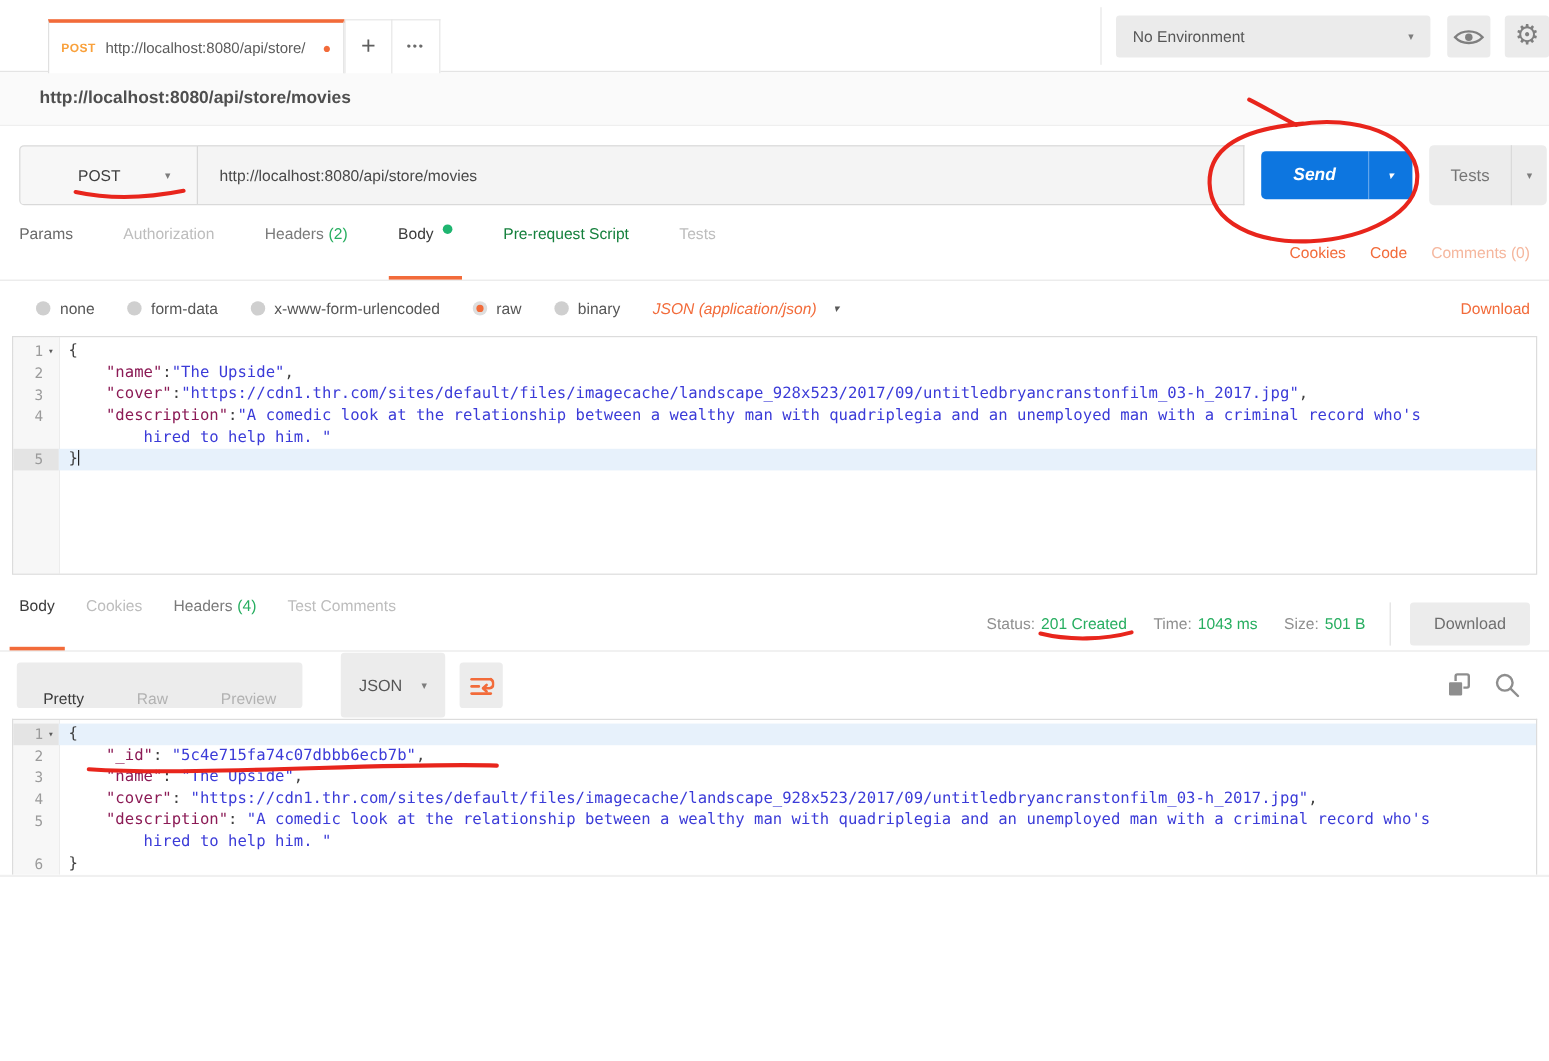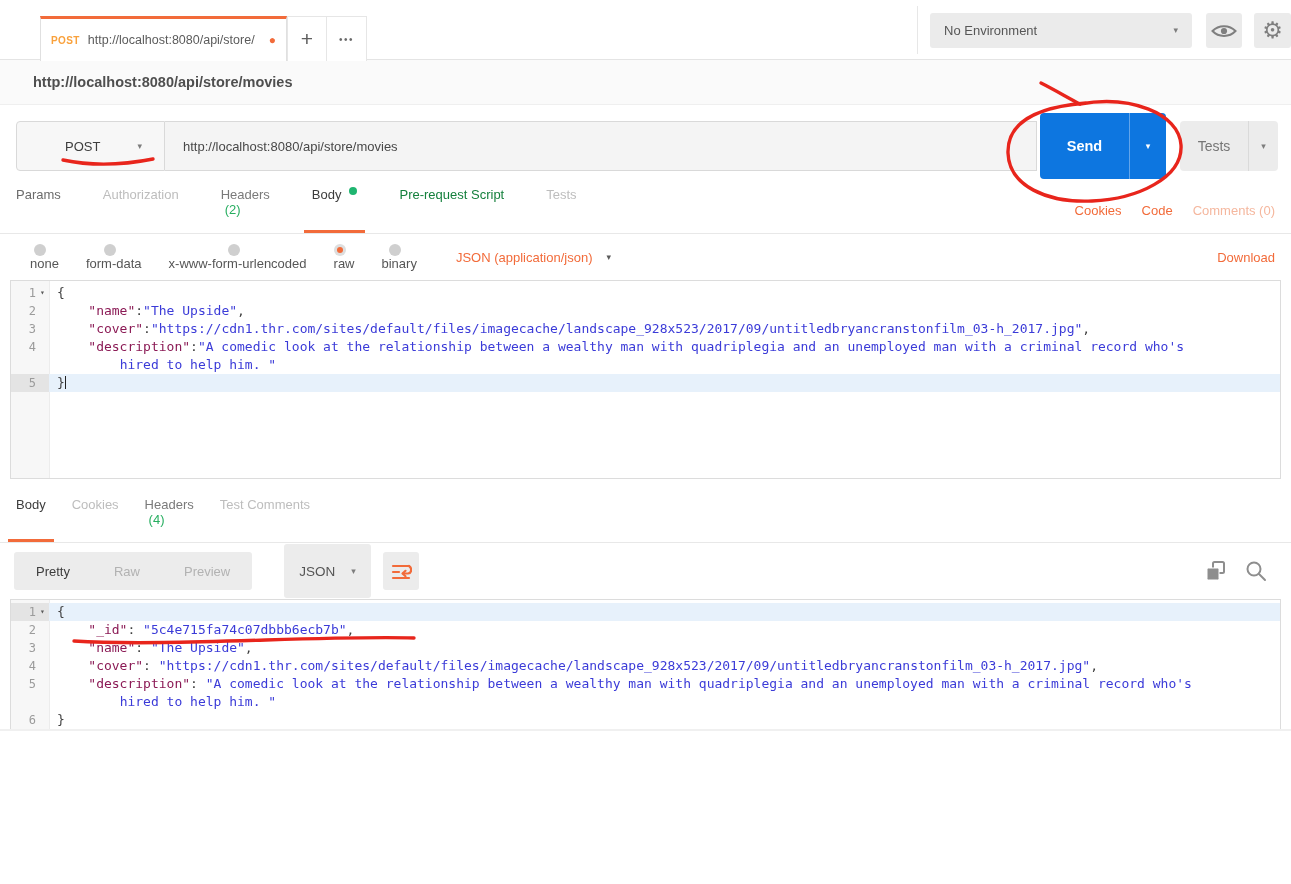--- a/index.html
+++ b/index.html
@@ -33,47 +33,47 @@
   .titlerow { height:45px; display:flex; align-items:center; padding-left:33px; background:#fafafa; border-bottom:1px solid #efefef; }
   .titlerow .t { font-size:14.5px; font-weight:700; color:#4f4f4f; }
 
   
   .reqbar { position:relative; height:82px; display:flex; align-items:center; padding-left:16px; background:#fff; }
   .mselect { position:relative; width:149px; height:50px; background:#f7f7f7; border:1px solid #d9d9d9; border-radius:4px 0 0 4px;
              display:flex; align-items:center; padding-left:48px; font-size:13px; color:#3d3d3d; cursor:pointer; }
   .mselect .caret { position:absolute; right:22px; top:20px; }
   .urlfield { width:872px; height:50px; background:#f4f4f4; border:1px solid #d9d9d9; border-left:none;
               display:flex; align-items:center; padding-left:18px; font-size:13px; color:#484848; }
-  .sendbtn { margin-left:3px; width:126px; height:66px; background:#0d76e0; border-radius:4px; display:flex; cursor:pointer; }
+  .sendbtn { margin-left:14px; width:126px; height:40px; background:#0d76e0; border-radius:4px; display:flex; cursor:pointer;font-style:italic; }
   .sendbtn .main { flex:1; display:flex; align-items:center; justify-content:center; color:#fff; font-size:14.5px; font-weight:700; }
   .sendbtn .dd { width:37px; border-left:1px solid rgba(255,255,255,.35); display:flex; align-items:center; justify-content:center; }
   .sendbtn .dd .caret { color:#fff; }
   .savebtn { margin-left:14px; width:98px; height:50px; background:#ececec; border-radius:4px; display:flex; cursor:pointer; }
   .savebtn .main { flex:1; display:flex; align-items:center; justify-content:center; color:#767676; font-size:14px; }
   .savebtn .dd { width:30px; border-left:1px solid #dadada; display:flex; align-items:center; justify-content:center; }
 
   
   .reqtabs { height:47px; border-bottom:1px solid #e8e8e8; display:flex; align-items:stretch; padding:0 16px; font-size:13px; }
   .rtab { display:flex; margin-right:42px; cursor:pointer; position:relative; }
-  .rtab.c1 { color:#6b6b6b; } .rtab.dim { color:#bdbdbd; } .rtab.c2 { color:#7a7a7a;flex-direction:column; } .rtab.c3 { color:#15803d; }
+  .rtab.c1 { color:#6b6b6b; } .rtab.dim { color:#bdbdbd; } .rtab.c2 { color:#7a7a7a; } .rtab.c3 { color:#15803d; }
   .rtab .cnt { color:#27ae60; margin-left:4px; }
   .rtab.active { color:#3c3c3c; }
   .rtab.active::after { content:""; position:absolute; left:-8px; right:-8px; bottom:0; height:3px; background:#f26b3a; }
   .bdot { width:8px; height:8px; border-radius:50%; background:#1fb570; margin-left:8px; }
   .rlinks { margin-left:auto; display:flex; align-items:center; gap:20px; }
   .rlinks .lnk { color:#f26b3a; cursor:pointer; }
   .rlinks .lnk.dim { color:#f5b79e; }
 
   
   .modes { height:46px; display:flex; align-items:center; padding-left:30px; font-size:13px; color:#565656; }
-  .mode { display:flex; align-items:center; margin-right:27px; cursor:pointer;flex-direction:column; }
+  .mode { display:flex; align-items:center; margin-right:27px; cursor:pointer; }
   .radio { width:12px; height:12px; border-radius:50%; background:#cfcfcf; margin-right:8px; position:relative; }
   .radio.sel { background:#dedede; }
   .radio.sel::after { content:""; position:absolute; inset:3px; border-radius:50%; background:#f26b3a; }
-  .ctype { display:flex; align-items:center; margin-left:12px; color:#f26b3a; cursor:pointer; }
+  .ctype { display:flex; align-items:center; color:#f26b3a; cursor:pointer;font-style:italic; }
   .ctype .caret { margin-left:14px; color:#5a5a5a; }
   .beautify { margin-left:auto; margin-right:16px; color:#f26b3a; cursor:pointer; }
 
   
   .editor { margin:0 10px; border:1px solid #dcdcdc; background:linear-gradient(to right,#f7f7f7 0,#f7f7f7 38px,#ececec 38px,#ececec 39px,#fff 39px);
             font-family:"DejaVu Sans Mono", monospace; font-size:13px; padding-top:3px; overflow:hidden; position:relative; }
   .ed-req { height:199px; margin-bottom:18px; }
   .ed-resp { flex:1; border-bottom:none; }
   .cl { display:flex; height:18px; line-height:18px; }
   .gut { flex:0 0 38px; display:flex; align-items:center; color:#9b9b9b; font-size:12px; }
@@ -90,21 +90,21 @@
   .resptabs { height:46px; border-bottom:1px solid #e8e8e8; display:flex; align-items:stretch; padding:0 16px; font-size:13px; }
   .resptabs .rtab { margin-right:26px; }
   .rmeta { margin-left:auto; display:flex; align-items:center; font-size:13px; }
   .rmeta .ml { color:#8f8f8f; margin-left:22px; }
   .rmeta .mv { color:#27ae60; margin-left:5px; position:relative; }
   .rmeta .vdiv { width:1px; height:36px; background:#e0e0e0; margin-left:20px; }
   .dlbtn { margin-left:16px; height:36px; padding:0 20px; background:#ececec; border-radius:3px; display:flex; align-items:center;
            color:#6e6e6e; font-size:13.5px; cursor:pointer; }
 
   .rtools { height:56px; display:flex; align-items:center; padding:0 14px; }
-  .vgroup { display:flex; align-items:center; background:#ececec; border-radius:3px; height:38px; }
+  .vgroup { display:flex; align-items:flex-end; background:#ececec; border-radius:3px; height:38px; }
   .vbtn { padding:0 22px; font-size:13px; color:#b2b2b2; cursor:pointer; }
   .vbtn.act { color:#3c3c3c; }
   .fmtsel { margin-left:32px; height:54px; background:#ececec; border-radius:3px; display:flex; align-items:center; padding:0 15px; cursor:pointer; }
   .fmtsel .lbl { font-size:13.5px; color:#555; }
   .fmtsel .caret { margin-left:16px; }
   .wrapbtn { margin-left:12px; height:38px; width:36px; background:#ececec; border-radius:3px; display:flex; align-items:center; justify-content:center; cursor:pointer; }
   .rticons { margin-left:auto; display:flex; align-items:center; gap:18px; padding-right:10px; }
   .rticons svg { cursor:pointer; }
 
   
@@ -283,20 +283,35 @@
     <div class="rtab dim">
         <span>Cookies</span>
       </div>
     <div class="rtab c2">
         <span>Headers</span>
         <span class="cnt">(4)</span>
       </div>
     <div class="rtab dim">
         <span>Test Comments</span>
       </div>
+    <div class="rmeta">
+      <span class="ml" style="margin-left:0">Status:</span>
+      <span class="mv">
+        <span>201 Created</span>
+        <svg class="anno" style="left:-3px; bottom:-10px;" width="82" height="12">
+          <path d="M2 3 C26 9, 56 8, 78 2"></path>
+        </svg>
+      </span>
+      <span class="ml">Time:</span>
+      <span class="mv">1043 ms</span>
+      <span class="ml">Size:</span>
+      <span class="mv">501 B</span>
+      <span class="vdiv"></span>
+      <span class="dlbtn">Download</span>
+    </div>
   </div>
 
   <div class="rtools">
     <div class="vgroup">
       <span class="vbtn act">Pretty</span>
       <span class="vbtn">Raw</span>
       <span class="vbtn">Preview</span>
     </div>
     <div class="fmtsel">
       <span class="lbl">JSON</span>

